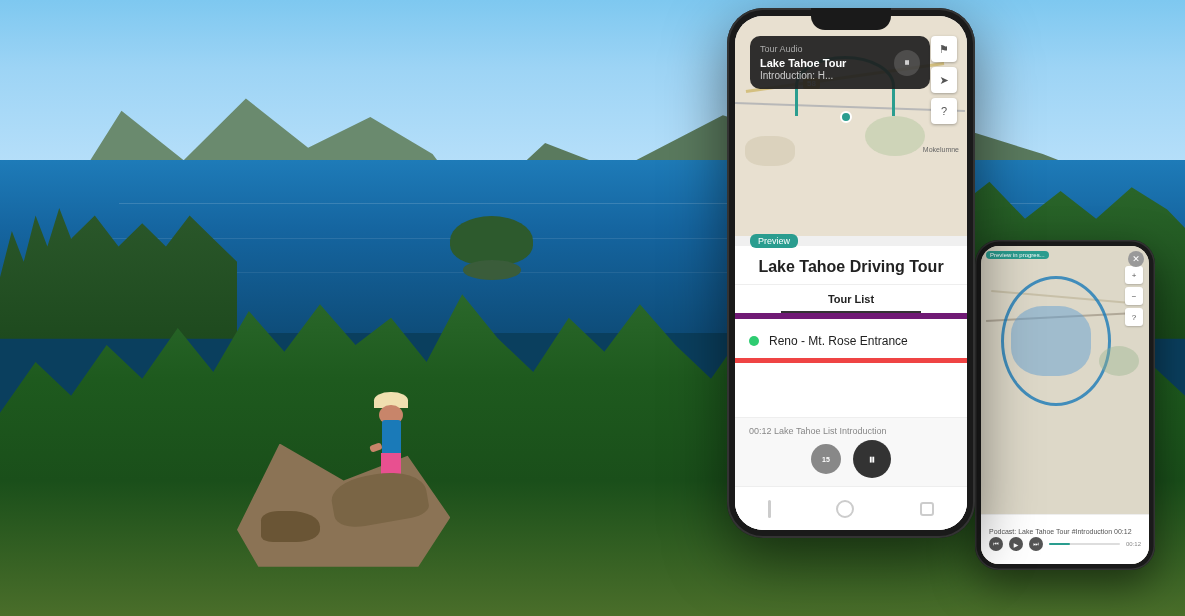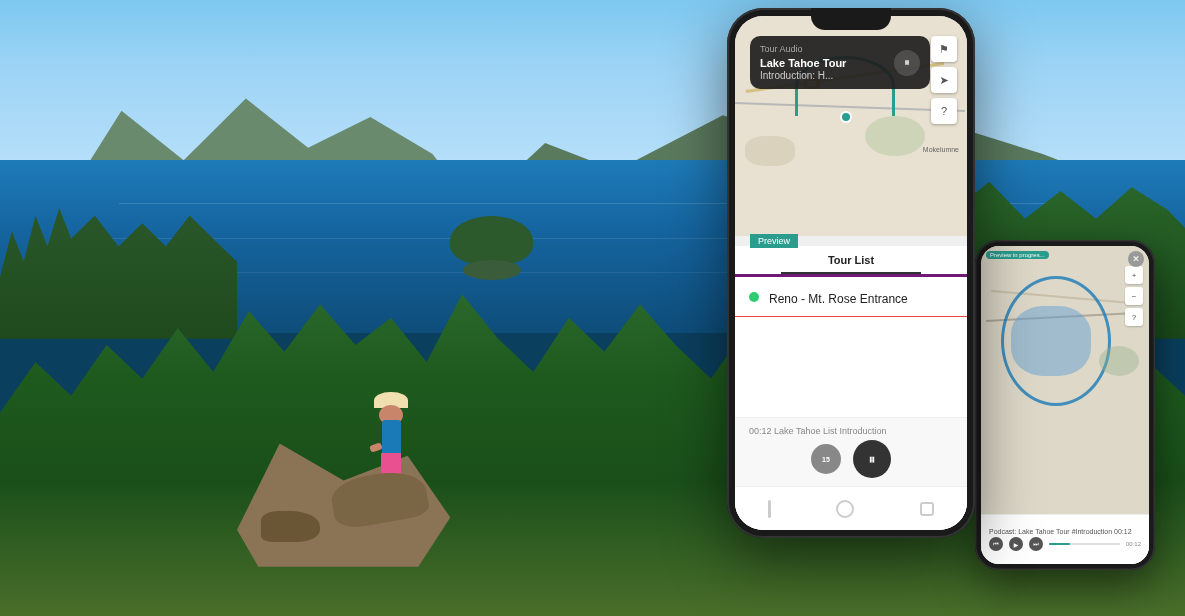--- a/index.html
+++ b/index.html
@@ -252,21 +252,21 @@
     }
 
     
     .preview-badge {
       position: absolute;
       top: 218px; left: 15px;
       background: #2a9d8f;
       color: #fff;
       font-size: 9px;
       padding: 2px 8px;
-      border-radius: 0;
+      border-radius: 6px;
       z-index: 15;
       font-weight: 500;
     }
 
     
     .tour-info-panel {
       position: absolute;
       top: 230px; left: 0; right: 0;
       background: #fff;
       bottom: 0;
@@ -276,21 +276,21 @@
       padding: 12px 10px 8px;
       font-size: 16px;
       font-weight: 600;
       color: #222;
       border-bottom: 1px solid #eee;
     }
 
     
     .tour-tabs {
       display: flex;
-      border-bottom: 3px solid #701a75;
+      border-bottom: 6px solid #701a75;
     }
     .tour-tab {
       flex: 1;
       text-align: center;
       padding: 8px 0;
       font-size: 11px;
       color: #888;
       position: relative;
     }
     .tour-tab.active {
@@ -304,23 +304,23 @@
       height: 2px;
       background: #333;
     }
 
     
     .tour-list {
       padding: 5px 0;
     }
     .tour-list-item {
       display: flex;
-      align-items: flex-start;
+      align-items: center;
       padding: 10px 14px;
-      border-bottom: 1px solid #ef4444;
+      border-bottom: 5px solid #ef4444;
       gap: 10px;
     }
     .tour-dot-green {
       width: 10px; height: 10px;
       background: #2ecc71;
       border-radius: 50%;
       flex-shrink: 0;
     }
     .tour-dot-brown {
       width: 10px; height: 10px;
@@ -578,20 +578,21 @@
 
     <div class="map-buttons">
       <div class="map-btn">⚑</div>
       <div class="map-btn">➤</div>
       <div class="map-btn">?</div>
     </div>
 
     <div class="preview-badge">Preview</div>
 
     <div class="tour-info-panel">
+      <div class="tour-title-bar">Lake Tahoe Driving Tour</div>
 
       <div class="tour-tabs">
         <div class="tour-tab active">Tour List</div>
       </div>
 
       <div class="tour-list">
         <div class="tour-list-item">
           <div class="tour-dot-green"></div>
           <span class="tour-item-label">Reno - Mt. Rose Entrance</span>
         </div>

